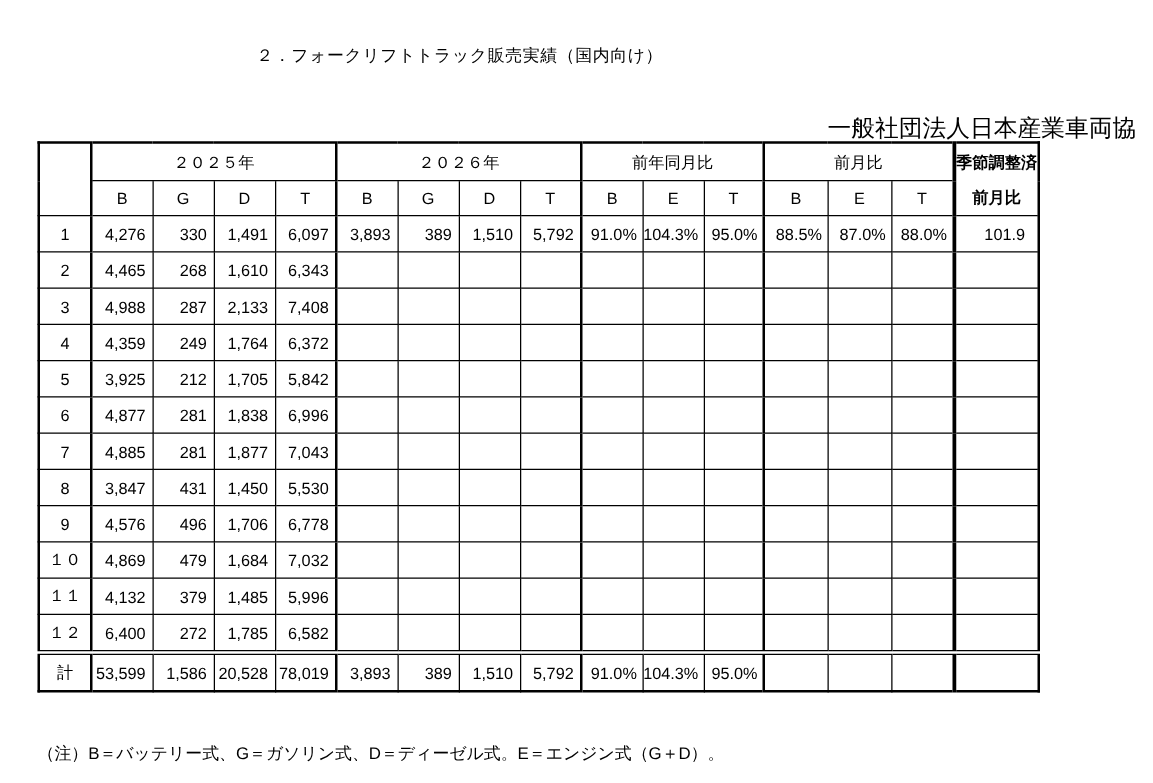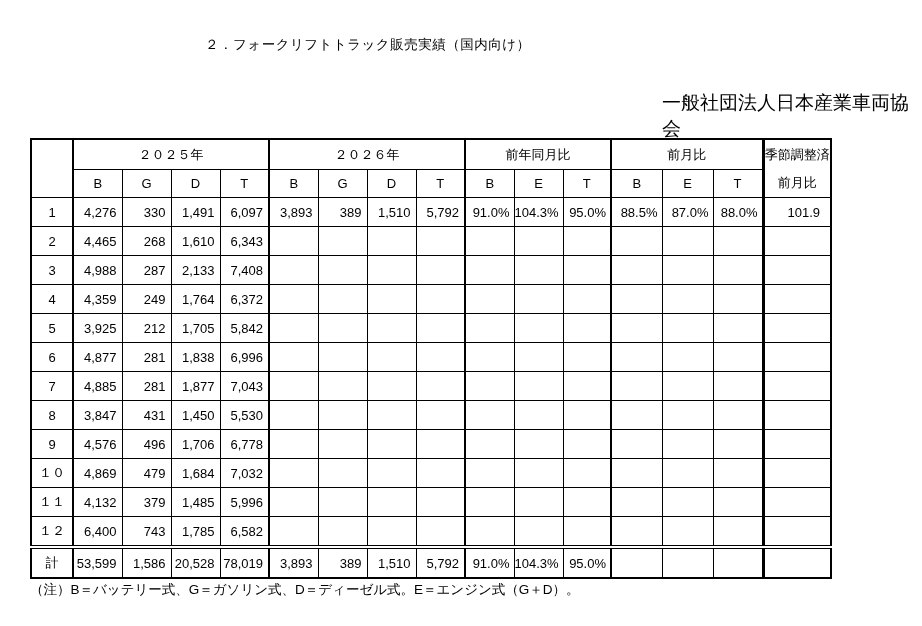--- a/index.html
+++ b/index.html
@@ -6,38 +6,37 @@
   body {
     width:922px; height:626px; background:#ffffff; position:relative;
     font-family:"Liberation Sans","DejaVu Sans",sans-serif; color:#000;
   }
   .title { position:absolute; left:205px; top:36px; font-size:13.5px; letter-spacing:0.5px; }
   .attribution { position:absolute; left:662px; top:90px; font-size:19px; }
   table.sales {
     position:absolute; left:30px; top:113px; width:800px;
     border-collapse:collapse; table-layout:fixed;
     border:2px solid #000;
-    margin-top:25px;
   }
   .sales th, .sales td {
     border:1px solid #000; padding:0; font-weight:normal; font-size:13px;
     height:28px; white-space:nowrap; overflow:hidden; background:#fff;
   }
   .sales thead th { text-align:center; }
   .sales thead tr.groups th { height:29px; }
   .sales thead tr.letters th { height:27px; }
   .thickR { border-right:2px solid #000 !important; }
   .thickR3 { border-right:3px solid #000 !important; }
   td.num { text-align:right; padding-right:5px; }
   td.pct { text-align:right; padding-right:4px; }
   td.seasonal { text-align:right; padding-right:10px;border-radius:13px; }
   td.month-cell { text-align:center; }
   tr.total td { border-top:4px double #000; }
-  th.seasonal-head div { line-height:28px; }
-  .footnote { position:absolute; left:30px; top:581px; font-size:13.5px; }
+  th.seasonal-head div { line-height:28px;font-weight:bold; }
+  .footnote { position:absolute; left:30px; top:594px; font-size:13.5px; }
 </style>
 </head>
 <body>
 
 <div class="title">２．フォークリフトトラック販売実績（国内向け）</div>
 <div class="attribution">一般社団法人日本産業車両協会</div>
 
 <table class="sales">
   <colgroup>
     <col style="width:42px">
@@ -281,21 +280,21 @@
         <td class="pct"></td>
         <td class="pct thickR"></td>
         <td class="pct"></td>
         <td class="pct"></td>
         <td class="pct thickR3"></td>
         <td class="seasonal"></td>
       </tr>
       <tr>
         <td class="month-cell thickR">１２</td>
         <td class="num">6,400</td>
-        <td class="num">743</td>
+        <td class="num">272</td>
         <td class="num">1,785</td>
         <td class="num thickR">6,582</td>
         <td class="num"></td>
         <td class="num"></td>
         <td class="num"></td>
         <td class="num thickR"></td>
         <td class="pct"></td>
         <td class="pct"></td>
         <td class="pct thickR"></td>
         <td class="pct"></td>

